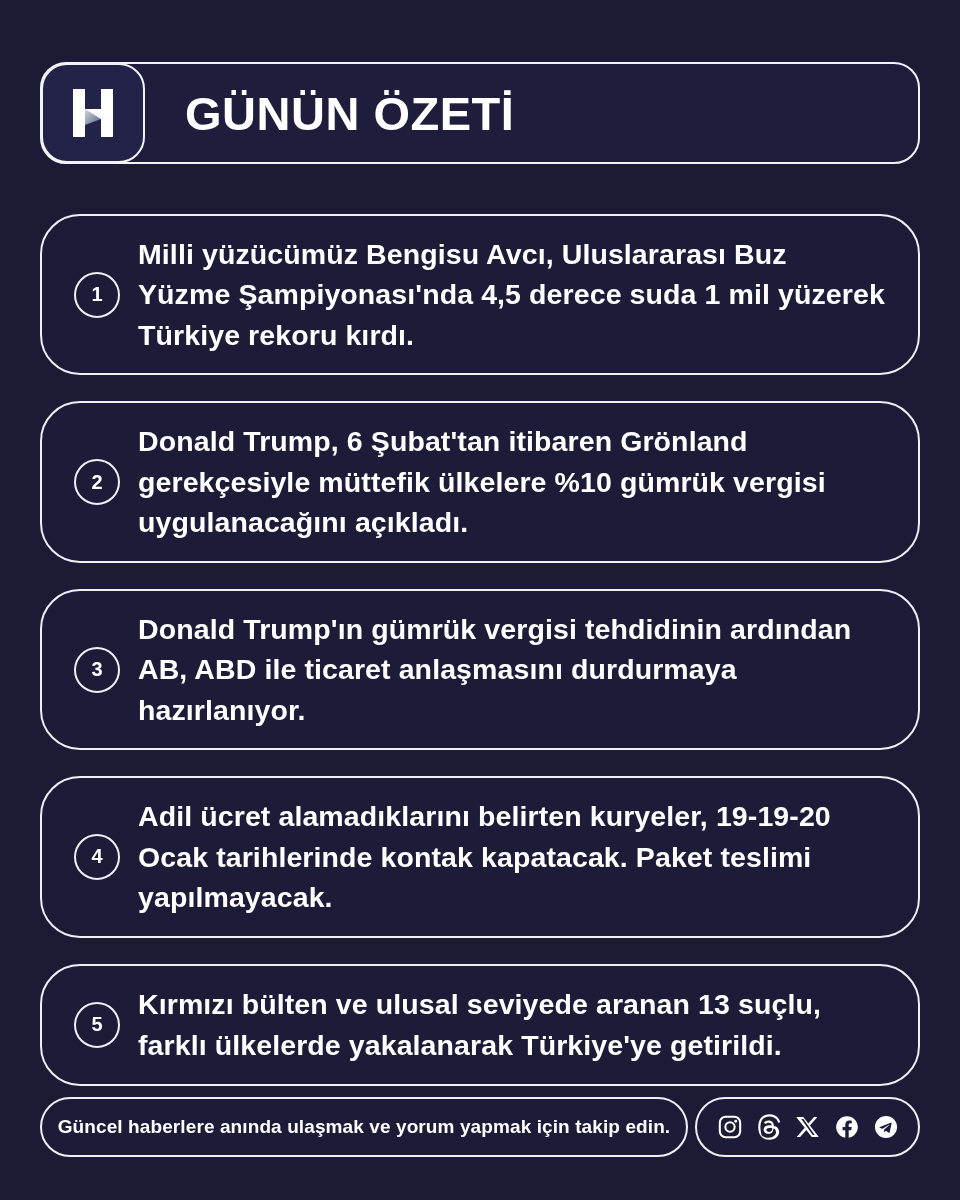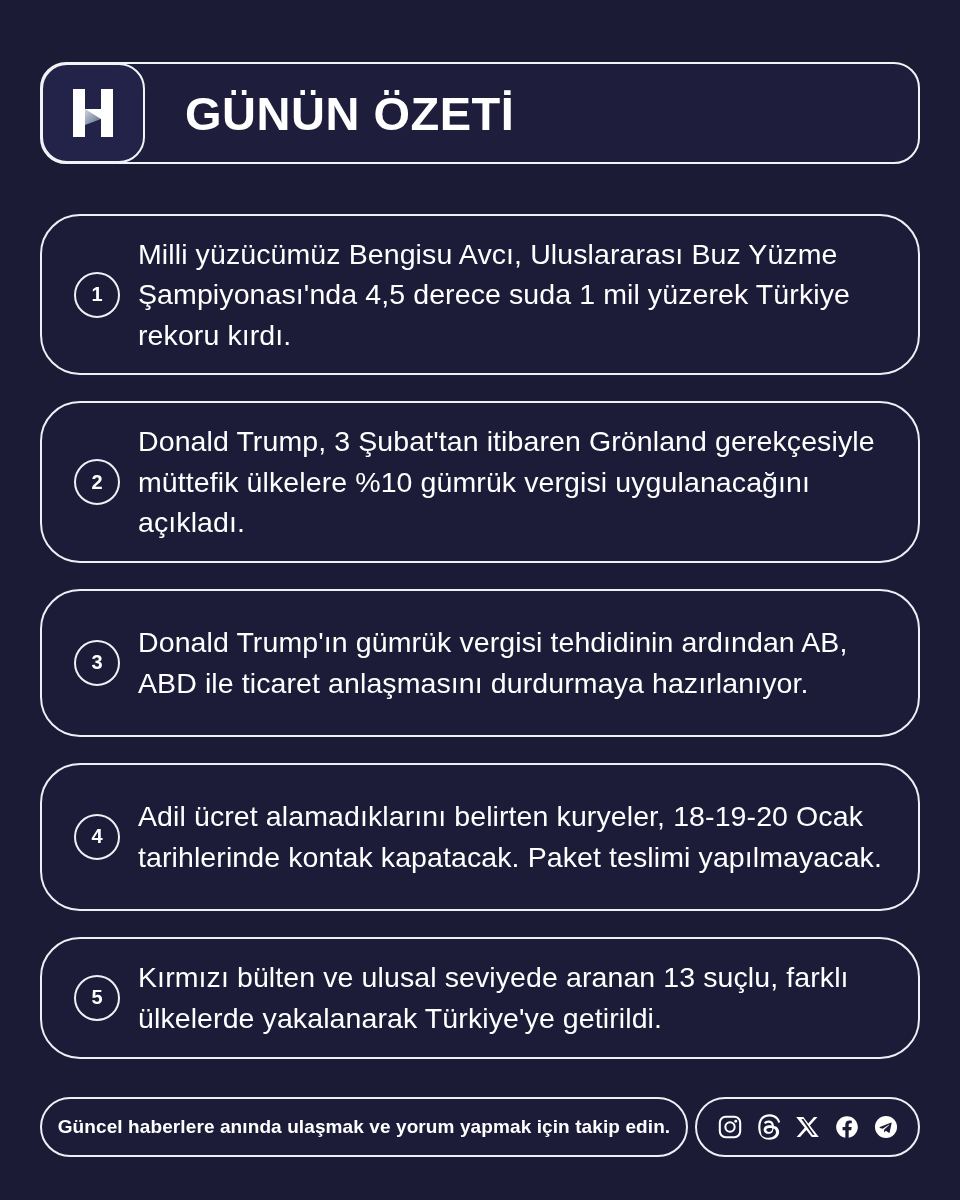--- a/index.html
+++ b/index.html
@@ -93,21 +93,21 @@
     color:#ffffff;
     font-size:20px;
     font-weight:bold;
     margin-left:14px;
     margin-right:18px;
   }
   .item-text{
     flex:1 1 auto;
     color:#ffffff;
     font-size:28.5px;
-    font-weight:normal;
+    font-weight:bold;
     line-height:1.42;
     letter-spacing:0.1px;
     padding-right:4px;
   }
 
   
   .footer{
     position:absolute;
     left:40px; top:1097px;
     width:880px; height:60px;
@@ -172,31 +172,31 @@
 
   <div class="items">
 
     <div class="item">
       <div class="num-circle">1</div>
       <div class="item-text">Milli yüzücümüz Bengisu Avcı, Uluslararası Buz Yüzme Şampiyonası'nda 4,5 derece suda 1 mil yüzerek Türkiye rekoru kırdı.</div>
     </div>
 
     <div class="item">
       <div class="num-circle">2</div>
-      <div class="item-text">Donald Trump, 3 Şubat'tan itibaren Grönland gerekçesiyle müttefik ülkelere %10 gümrük vergisi uygulanacağını açıkladı.</div>
+      <div class="item-text">Donald Trump, 6 Şubat'tan itibaren Grönland gerekçesiyle müttefik ülkelere %10 gümrük vergisi uygulanacağını açıkladı.</div>
     </div>
 
     <div class="item">
       <div class="num-circle">3</div>
       <div class="item-text">Donald Trump'ın gümrük vergisi tehdidinin ardından AB, ABD ile ticaret anlaşmasını durdurmaya hazırlanıyor.</div>
     </div>
 
     <div class="item">
       <div class="num-circle">4</div>
-      <div class="item-text">Adil ücret alamadıklarını belirten kuryeler, 18-19-20 Ocak tarihlerinde kontak kapatacak. Paket teslimi yapılmayacak.</div>
+      <div class="item-text">Adil ücret alamadıklarını belirten kuryeler, 19-19-20 Ocak tarihlerinde kontak kapatacak. Paket teslimi yapılmayacak.</div>
     </div>
 
     <div class="item compact">
       <div class="num-circle">5</div>
       <div class="item-text">Kırmızı bülten ve ulusal seviyede aranan 13 suçlu, farklı ülkelerde yakalanarak Türkiye'ye getirildi.</div>
     </div>
 
   </div>
 
   <div class="footer">

